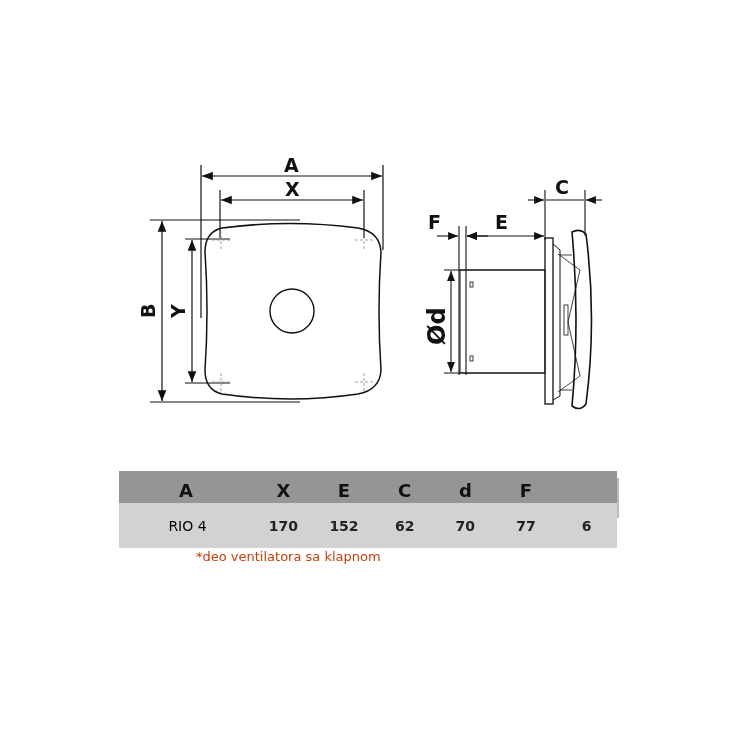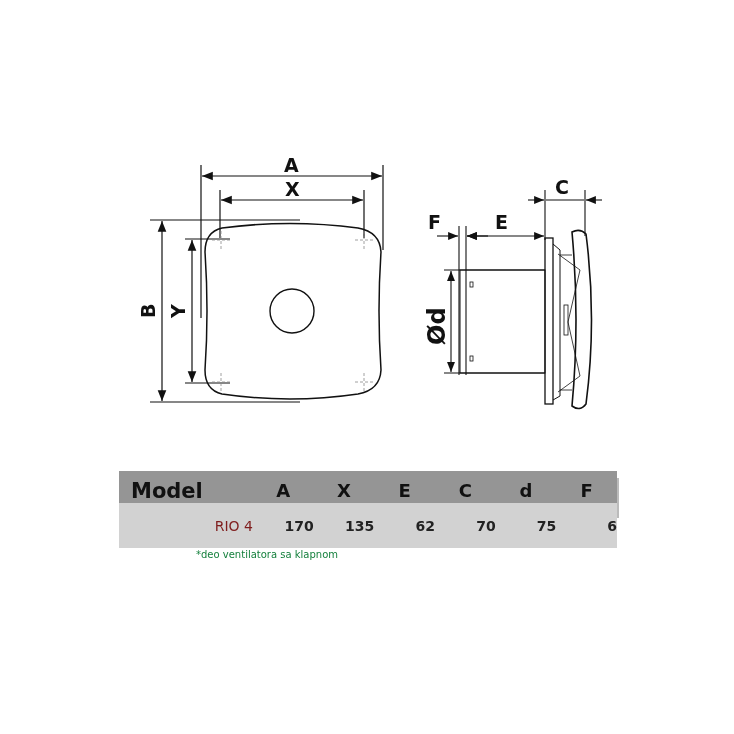--- a/index.html
+++ b/index.html
@@ -5,24 +5,24 @@
     html, body { margin: 0; padding: 0; background: #ffffff; }
     body { width: 734px; height: 734px; position: relative; overflow: hidden; font-family: "DejaVu Sans", sans-serif; }
     .drawing { position: absolute; left: 0; top: 0; width: 734px; height: 460px; }
     .dim-label { font-family: "DejaVu Sans", sans-serif; font-weight: bold; font-size: 19px; fill: #111; }
     .table-wrap { position: absolute; left: 119px; top: 471px; width: 498px; }
     .tbl { display: grid; grid-template-columns: 134px repeat(6, 1fr); width: 498px; }
     .thead { background: #959595; height: 32px; align-items: center; }
     .tbody { background: #d2d2d2; height: 45px; align-items: center; }
     .th { font-weight: bold; font-size: 18px; color: #111; text-align: center; padding-top: 6px; }
     .th.model { font-size: 21px; text-align: left; padding-left: 12px; padding-top: 8px; }
-    .td { font-weight: bold; font-size: 14px; color: #222; text-align: right; }
-    .td.model { font-weight: normal; text-align: right; padding-left: 3px; color: #7f1d1d; font-size: 14px; }
+    .td { font-weight: bold; font-size: 14px; color: #222; text-align: center; }
+    .td.model { font-weight: normal; text-align: center; padding-left: 3px; color: #000000; font-size: 14px; }
     .edge { position: absolute; left: 617px; top: 478px; width: 2px; height: 40px; background: #bbb; }
-    .footnote { position: absolute; left: 196px; top: 549px; font-size: 10px; color: #15803d; }
+    .footnote { position: absolute; left: 196px; top: 549px; font-size: 13px; color: #c2410c; }
   </style>
 </head>
 <body>
 
 <svg class="drawing" viewBox="0 0 734 460" xmlns="http://www.w3.org/2000/svg">
   <defs>
     <marker id="arr" viewBox="0 0 10 10" refX="10" refY="5" markerWidth="9" markerHeight="9" orient="auto-start-reverse">
       <path d="M0,1 L10,5 L0,9 z" fill="#111"></path>
     </marker>
   </defs>
@@ -101,33 +101,32 @@
     <path stroke-width="1.6" d="M572,232 Q580,228 586,234 Q597,320 586,404 Q580,412 572,406 Q580,320 572,232 Z"></path>
   </g>
   <text class="dim-label" x="428" y="229">F</text>
   <text class="dim-label" x="495" y="229">E</text>
   <text class="dim-label" x="555" y="194">C</text>
   <text class="dim-label" x="0" y="0" transform="translate(445,345) rotate(-90)" style="font-size:24px">Ød</text>
 </svg>
 
 <div class="table-wrap">
   <div class="tbl thead">
-    <div class="th model">Model</div>
     <div class="th">A</div>
     <div class="th">X</div>
     <div class="th">E</div>
     <div class="th">C</div>
     <div class="th">d</div>
     <div class="th">F</div>
   </div>
   <div class="tbl tbody">
     <div class="td model">RIO 4</div>
     <div class="td">170</div>
-    <div class="td">135</div>
+    <div class="td">152</div>
     <div class="td">62</div>
     <div class="td">70</div>
-    <div class="td">75</div>
+    <div class="td">77</div>
     <div class="td">6</div>
   </div>
 </div>
 <div class="edge"></div>
 
 <div class="footnote">*deo ventilatora sa klapnom</div>
 
 </body></html>

